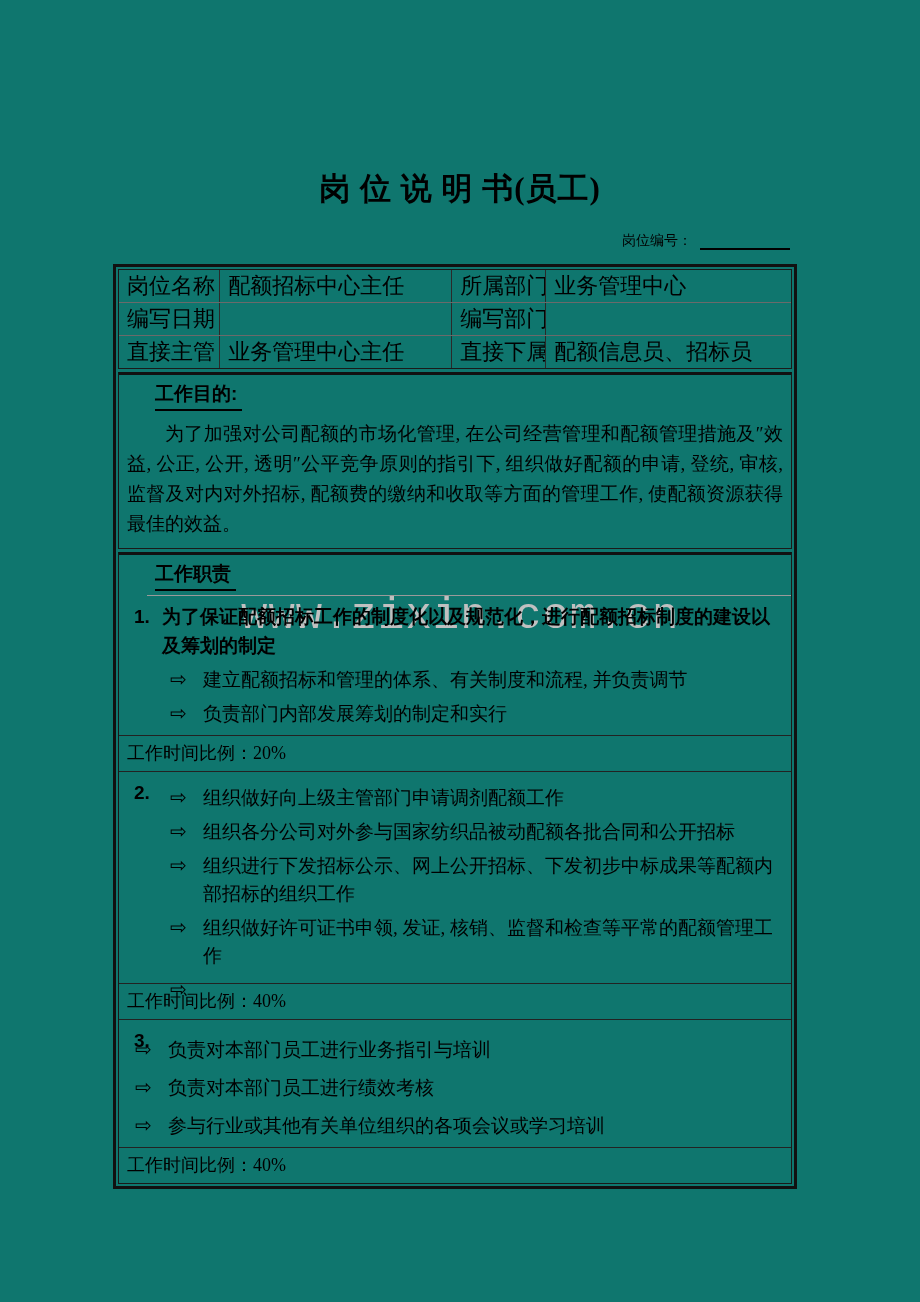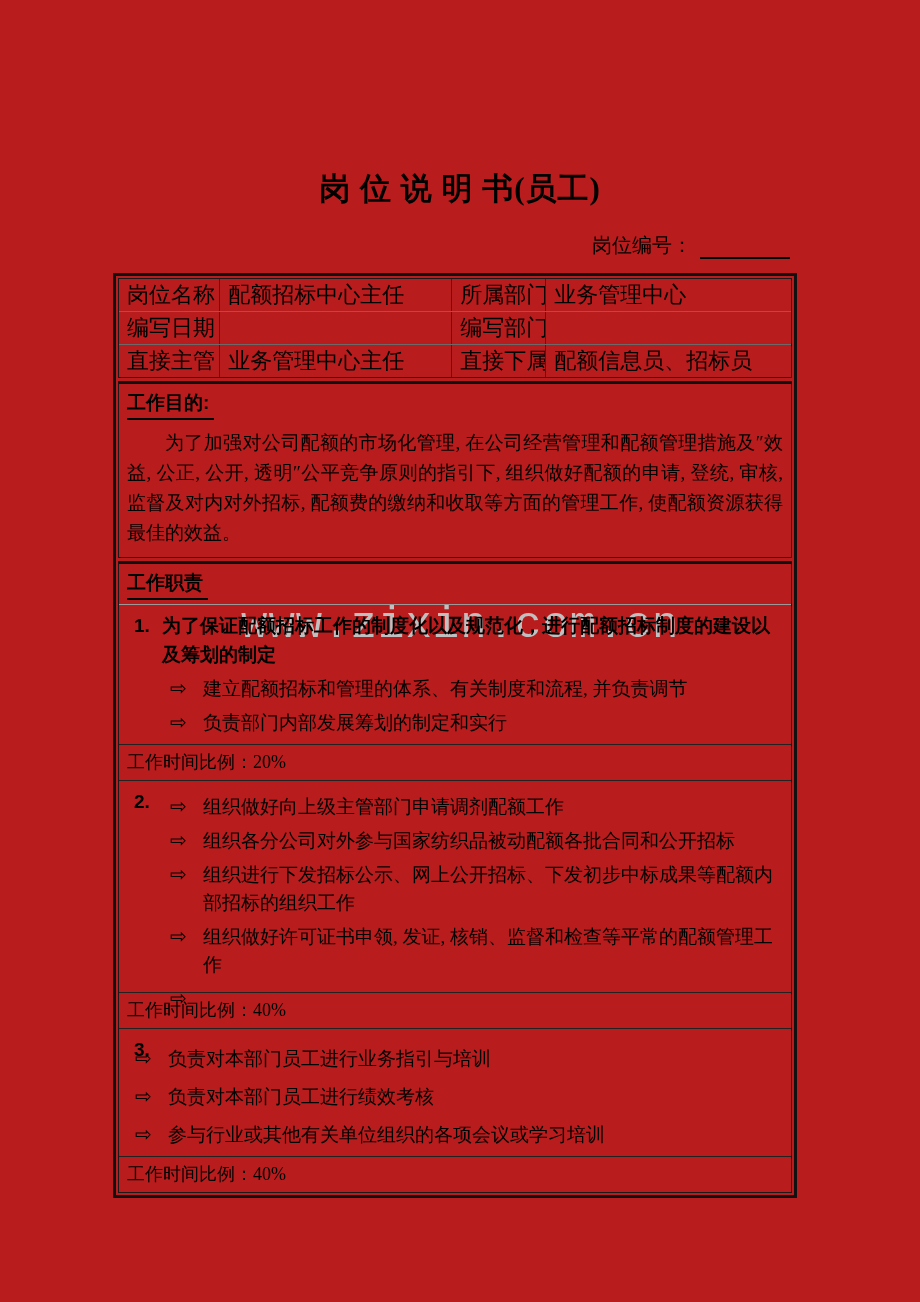--- a/index.html
+++ b/index.html
@@ -1,38 +1,38 @@
 <!DOCTYPE html>
 <html><head>
 <meta charset="utf-8">
 <style>
   html,body{margin:0;padding:0;background:#fff;}
-  .page{position:relative;width:920px;height:1302px;background:#b91c1c;color:#000;
+  .page{position:relative;width:920px;height:1302px;background:#0f766e;color:#000;
         font-family:"Liberation Serif",serif;overflow:hidden;}
   .title{margin:0;padding-top:168px;text-align:center;font-size:31px;font-weight:bold;letter-spacing:1px;}
-  .code-row{margin-top:22px;text-align:right;padding-right:130px;font-size:20px;}
+  .code-row{margin-top:22px;text-align:right;padding-right:130px;font-size:14px;}
   .blank-line{display:inline-block;width:90px;height:1.05em;border-bottom:2px solid #000;
               vertical-align:bottom;margin-left:8px;}
   .frame{position:relative;margin:14px 0 0 113px;width:674px;border:3px solid #111;padding:2px;}
   .watermark{position:absolute;z-index:0;left:125px;top:324px;
              font-family:Liberation Mono, monospace;font-size:44px;color:#c0c0c0;
              letter-spacing:1px;white-space:nowrap;pointer-events:none;}
   .box{position:relative;z-index:1;border:1px solid #1a1a1a;}
   .box + .box{border-top:3px solid #111;margin-top:3px;}
   
   table.info{width:100%;border-collapse:collapse;table-layout:fixed;font-size:22px;}
   table.info td{height:30px;padding:1px 8px;vertical-align:middle;
                 border:1px solid #2a2a2a;overflow:hidden;white-space:nowrap;}
   table.info td{border-top-color:#6a6a6a;border-bottom-color:#6a6a6a;}
   table.info tr td:first-child{border-left:none;}
   table.info tr td:last-child{border-right:none;}
   table.info tr:first-child td{border-top:none;}
   table.info tr:last-child td{border-bottom:none;}
   
-  .sec-head{padding:6px 8px 4px;}
+  .sec-head{padding:6px 8px 4px;margin-left:28px;}
   .sec-head .u{display:inline-block;font-family:"Liberation Sans",sans-serif;font-weight:bold;
                font-size:19px;border-bottom:2px solid #000;padding:0 5px 2px 0;}
   .duties-head{border-bottom:1px solid #9a9a9a;}
   .purpose-body{margin:4px 8px 9px;font-size:19px;line-height:30px;text-indent:2em;text-align:justify;}
   
   .item{padding:6px 6px 7px 14px;}
   .item-title{position:relative;padding-left:29px;font-family:"Liberation Sans",sans-serif;
               font-weight:bold;font-size:19px;line-height:29px;}
   .item-num{position:absolute;left:1px;top:0;}
   .sub{position:relative;margin:6px 0 0 37px;padding-left:33px;font-size:19px;line-height:28px;}

